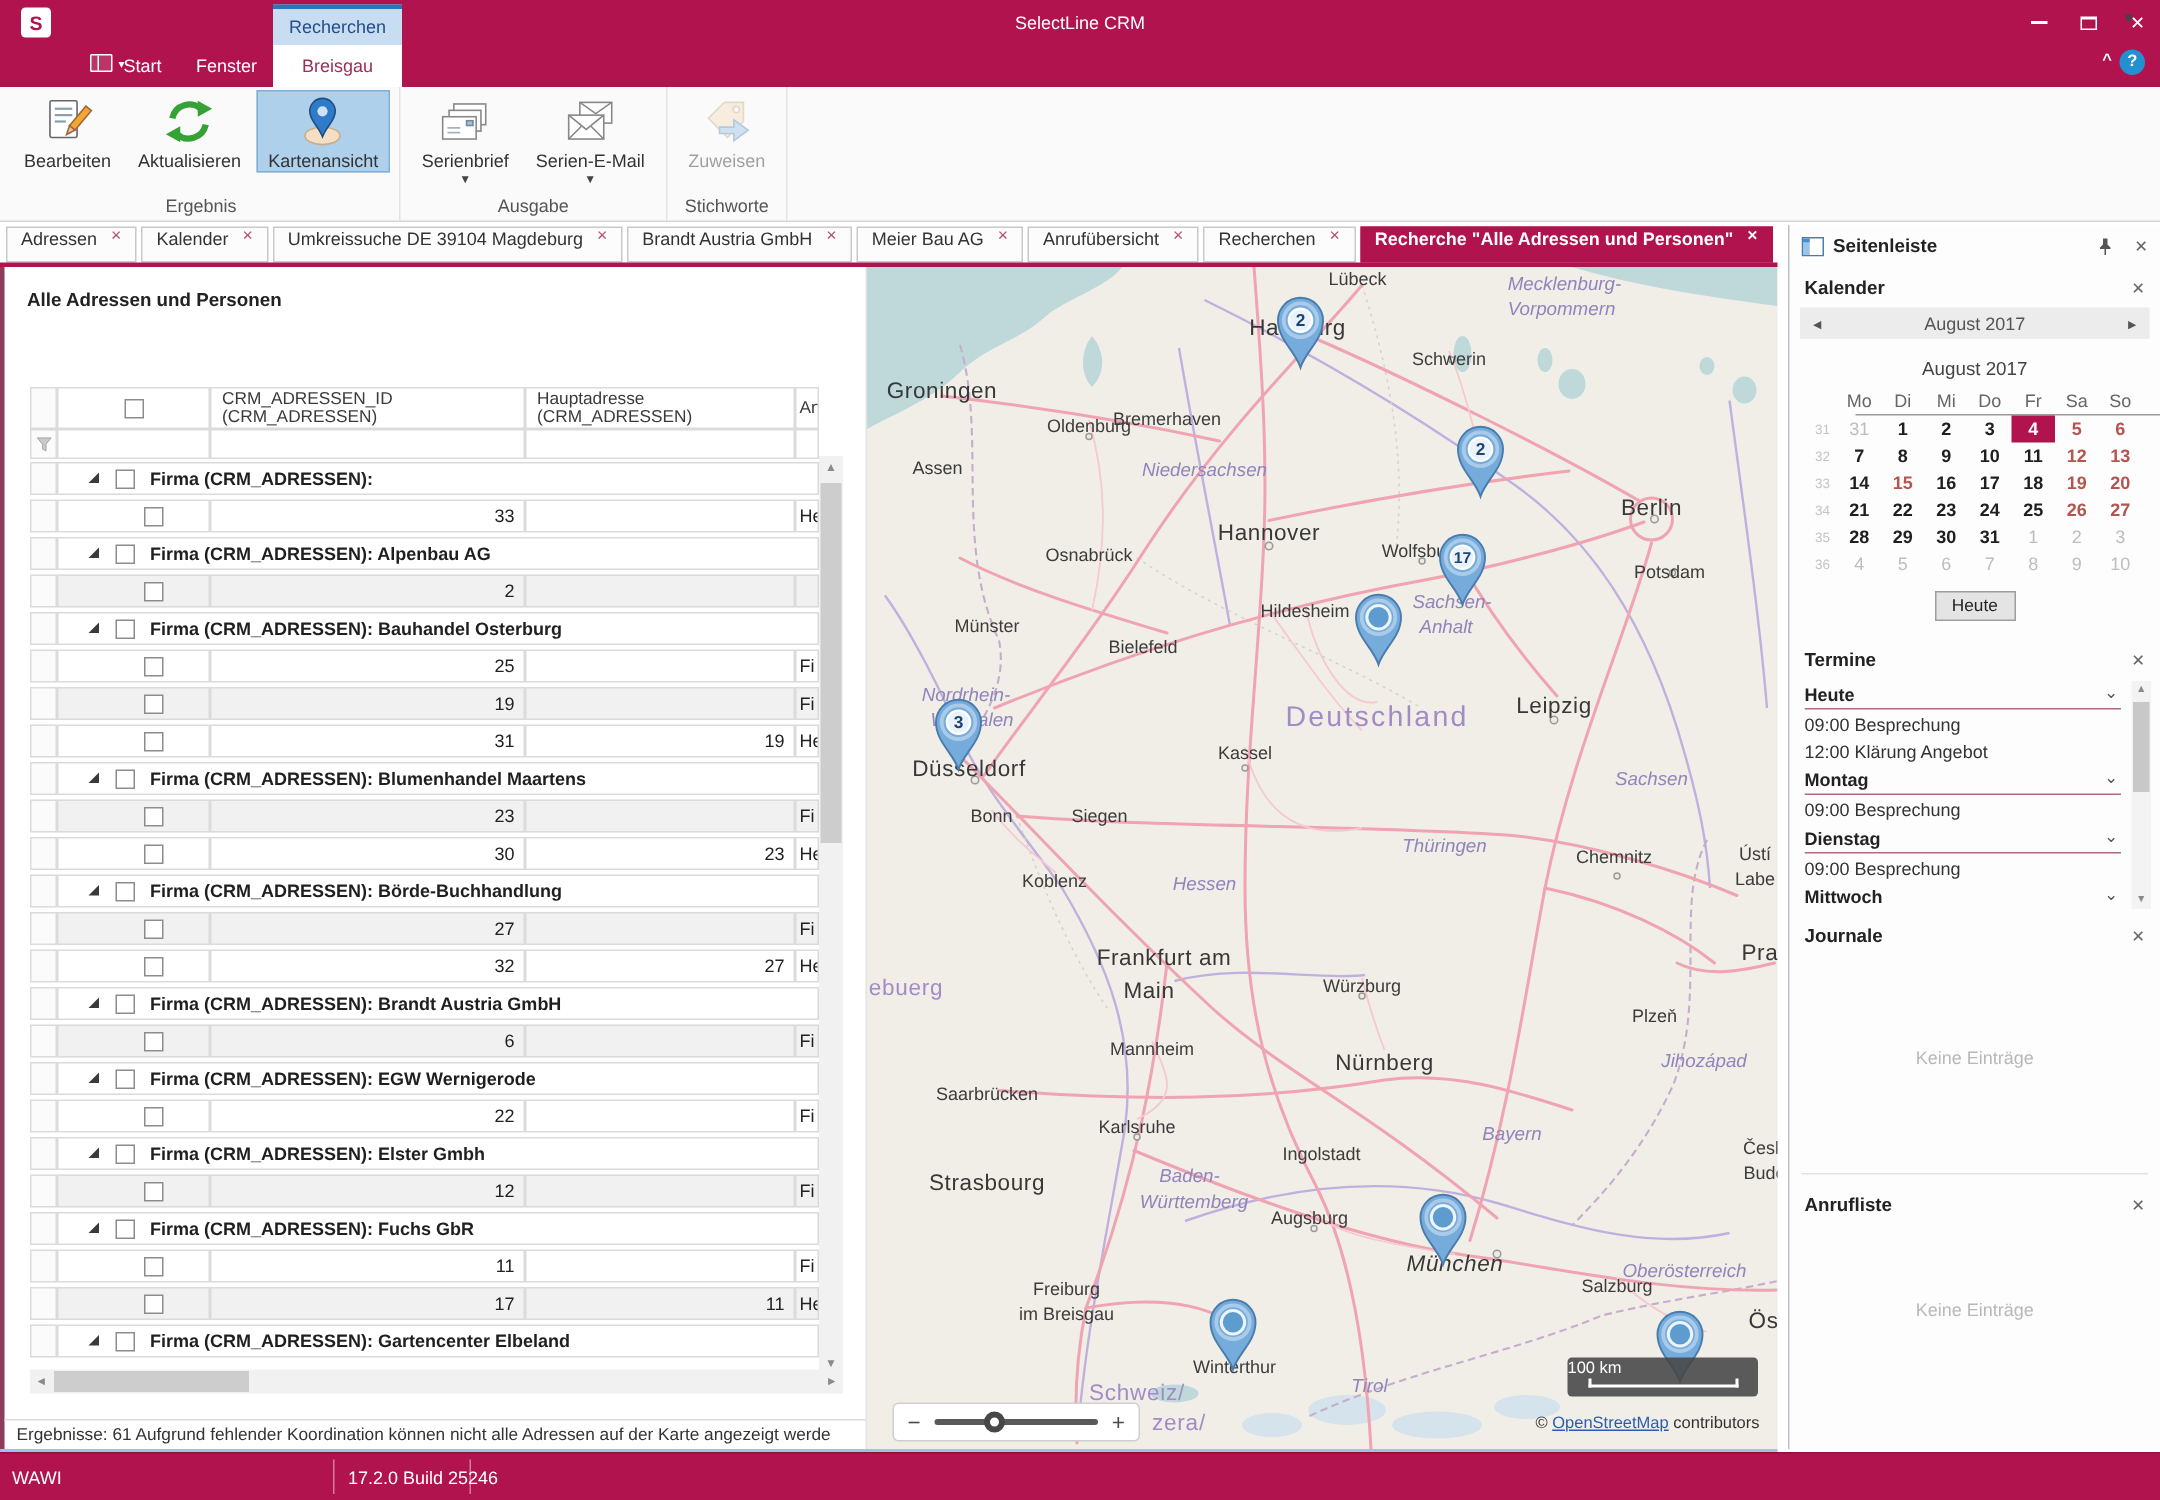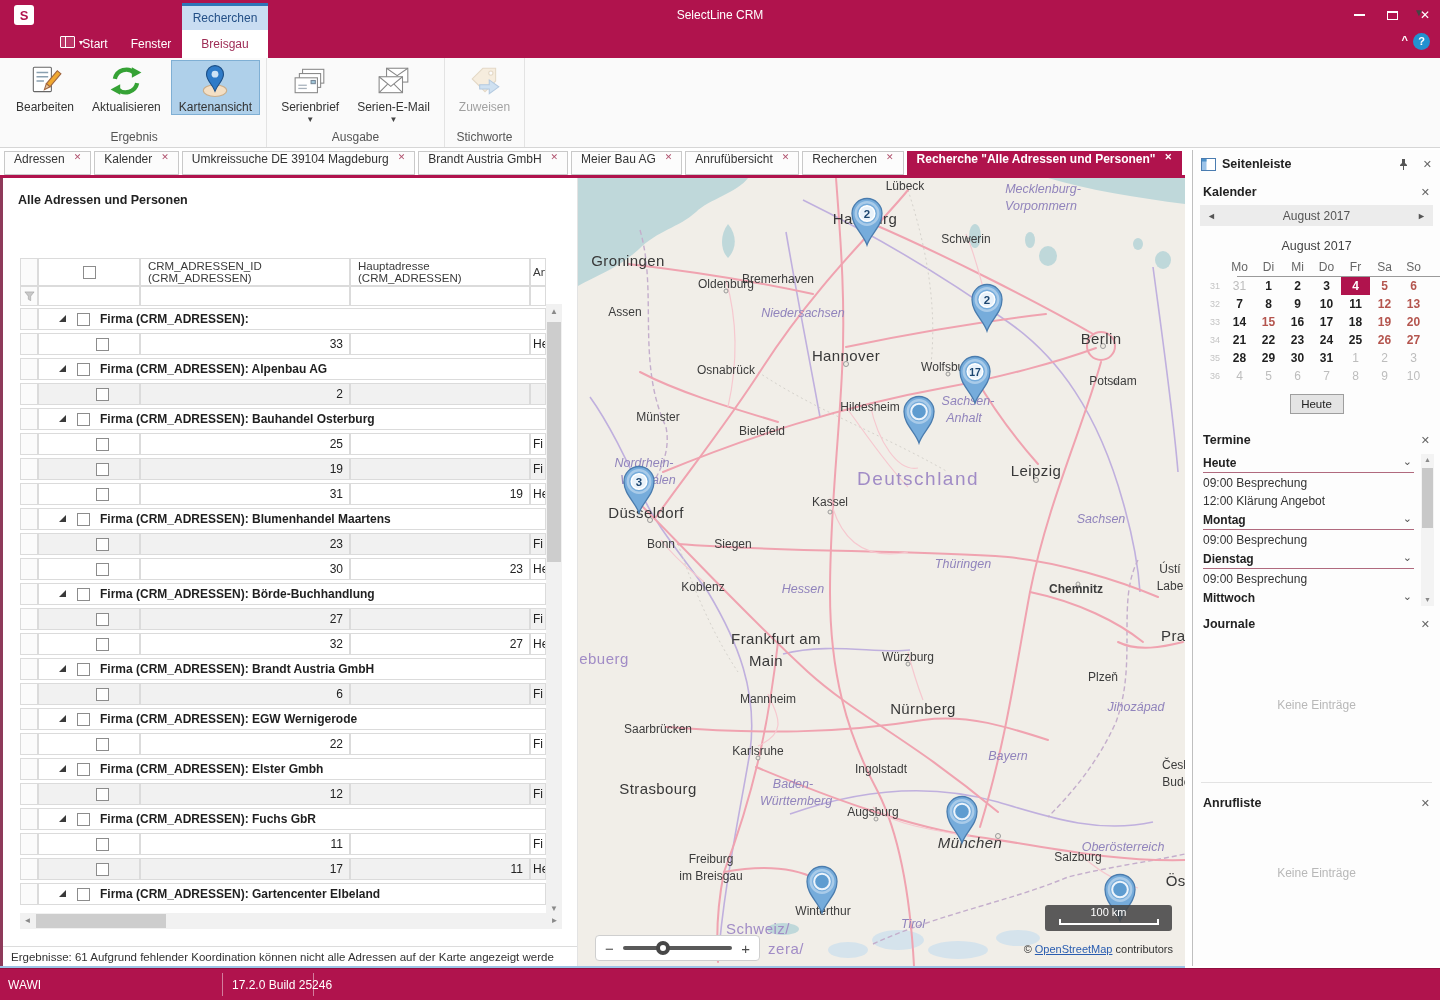--- a/index.html
+++ b/index.html
@@ -103,21 +103,21 @@
   .ml-state{font-size:12.5px;font-style:italic;color:#9184BC}
   .ml-country{font-size:19px;color:#A18CC6;letter-spacing:1.5px}
   .ml-countrysm{font-size:15px;color:#A18CC6;letter-spacing:.5px}
   .mpin{position:absolute;width:40px;height:52px}
   .mapslider{position:absolute;left:17px;top:757px;width:165px;height:26px;background:#fff;border:1px solid #CFCFCF;border-radius:4px;
              display:flex;align-items:center;padding:0 9px;color:#4A4A4A}
   .mapslider .minus,.mapslider .plus{font-size:15px;line-height:15px}
   .strack{flex:1;height:4px;background:#595959;border-radius:2px;margin:0 9px;position:relative}
   .sthumb{position:absolute;left:30%;top:-5px;width:14px;height:14px;border-radius:50%;background:#fff;border:4px solid #474747}
   .scalebox{position:absolute;left:467px;top:727px;width:127px;height:26px;background:rgba(70,70,70,.88);border-radius:3px;
-            color:#fff;font-size:11px;text-align:center;padding-top:1px}
+            color:#fff;font-size:11px;text-align:left;padding-top:1px}
   .scalebar{margin:1px auto 0;width:100px;height:6px;border-left:2px solid #fff;border-right:2px solid #fff;border-bottom:2px solid #fff}
   .attrib{position:absolute;right:12px;top:765px;font-size:11px;color:#333}
   .attrib a{color:#2A5DB0;text-decoration:underline}
 
   
   .sidebar{position:absolute;left:1192px;top:150px;width:248px;height:816px;background:#FDFDFD;border-left:1px solid #BFBFBF;font-size:12px}
   .sb-header{height:28px;display:flex;align-items:center;padding:0 8px;gap:6px}
   .sb-title{font-weight:bold;font-size:12.5px;color:#222;flex:1}
   .sb-ico{display:flex;align-items:center;color:#555}
   .sec-head{display:flex;align-items:center;padding:7px 10px 3px}
@@ -704,21 +704,21 @@
         <div class="mlabel ml-citylg" style="left: 458px; top: 284px;">Leipzig</div>
         <div class="mlabel ml-country" style="left: 340px; top: 290px;">Deutschland</div>
         <div class="mlabel ml-state" style="left: 70px; top: 295px;">Westfalen</div>
         <div class="mlabel ml-city" style="left: 252px; top: 317px;">Kassel</div>
         <div class="mlabel ml-citylg" style="left: 68px; top: 326px;">Düsseldorf</div>
         <div class="mlabel ml-state" style="left: 523px; top: 334px;">Sachsen</div>
         <div class="mlabel ml-city" style="left: 155px; top: 359px;">Siegen</div>
         <div class="mlabel ml-city" style="left: 83px; top: 359px;">Bonn</div>
         <div class="mlabel ml-state" style="left: 385px; top: 379px;">Thüringen</div>
         <div class="mlabel ml-city" style="left: 592px; top: 384px;">Ústí</div>
-        <div class="mlabel ml-city" style="left: 498px; top: 404px; font-weight: bold;">Chemnitz</div>
+        <div class="mlabel ml-city" style="left: 498px; top: 386px;">Chemnitz</div>
         <div class="mlabel ml-city" style="left: 592px; top: 401px;">Labe</div>
         <div class="mlabel ml-city" style="left: 125px; top: 402px;">Koblenz</div>
         <div class="mlabel ml-state" style="left: 225px; top: 404px;">Hessen</div>
         <div class="mlabel ml-citylg" style="left: 604px; top: 449px;">Praha</div>
         <div class="mlabel ml-citylg" style="left: 198px; top: 452px;">Frankfurt am</div>
         <div class="mlabel ml-countrysm" style="left: 26px; top: 472px;">ebuerg</div>
         <div class="mlabel ml-city" style="left: 330px; top: 472px;">Würzburg</div>
         <div class="mlabel ml-citylg" style="left: 188px; top: 474px;">Main</div>
         <div class="mlabel ml-city" style="left: 525px; top: 492px;">Plzeň</div>
         <div class="mlabel ml-city" style="left: 190px; top: 514px;">Mannheim</div>

